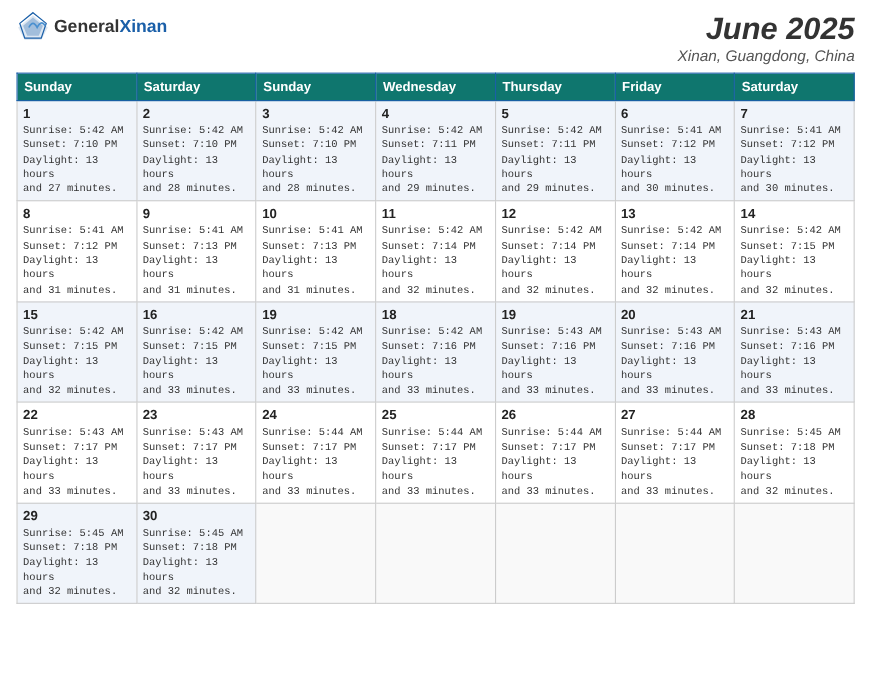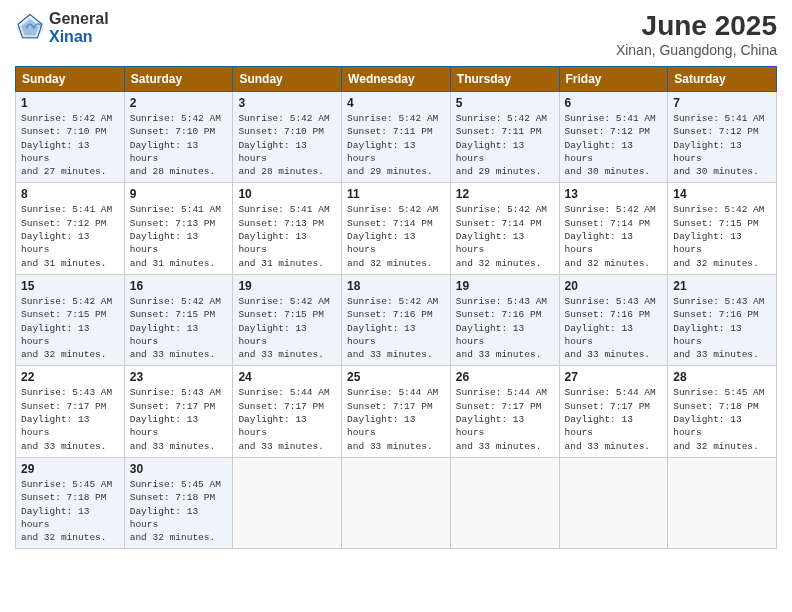--- a/index.html
+++ b/index.html
@@ -21,58 +21,58 @@
       justify-content: space-between;
       align-items: flex-start;
       margin-bottom: 8px;
     }
     .logo {
       display: flex;
       align-items: center;
     }
     .logo-text {
       display: flex;
-      flex-direction: column;
       line-height: 1.1;
     }
     .logo-general {
       font-size: 16px;
       font-weight: bold;
       color: #333;
     }
     .logo-blue {
       font-size: 16px;
       font-weight: bold;
       color: #1a5fa8;
     }
     .logo-icon {
       width: 30px;
       height: 30px;
       margin-right: 4px;
     }
     .title-section {
       text-align: right;
+      font-style: italic;
     }
     .month-title {
       font-size: 28px;
       font-weight: bold;
       color: #333;
     }
     .location {
       font-size: 14px;
       color: #555;
       margin-left: 12px;
     }
     .calendar {
       width: 100%;
       border-collapse: collapse;
       border: 1px solid #ccc;
     }
     .calendar th {
-      background-color: #a16207;
+      background-color: #0f766e;
       color: #fff;
       font-weight: bold;
       text-align: left;
       padding: 5px 6px;
       font-size: 12px;
       border: 1px solid #1a5fa8;
     }
     .calendar td {
       vertical-align: top;
       border: 1px solid #ccc;

